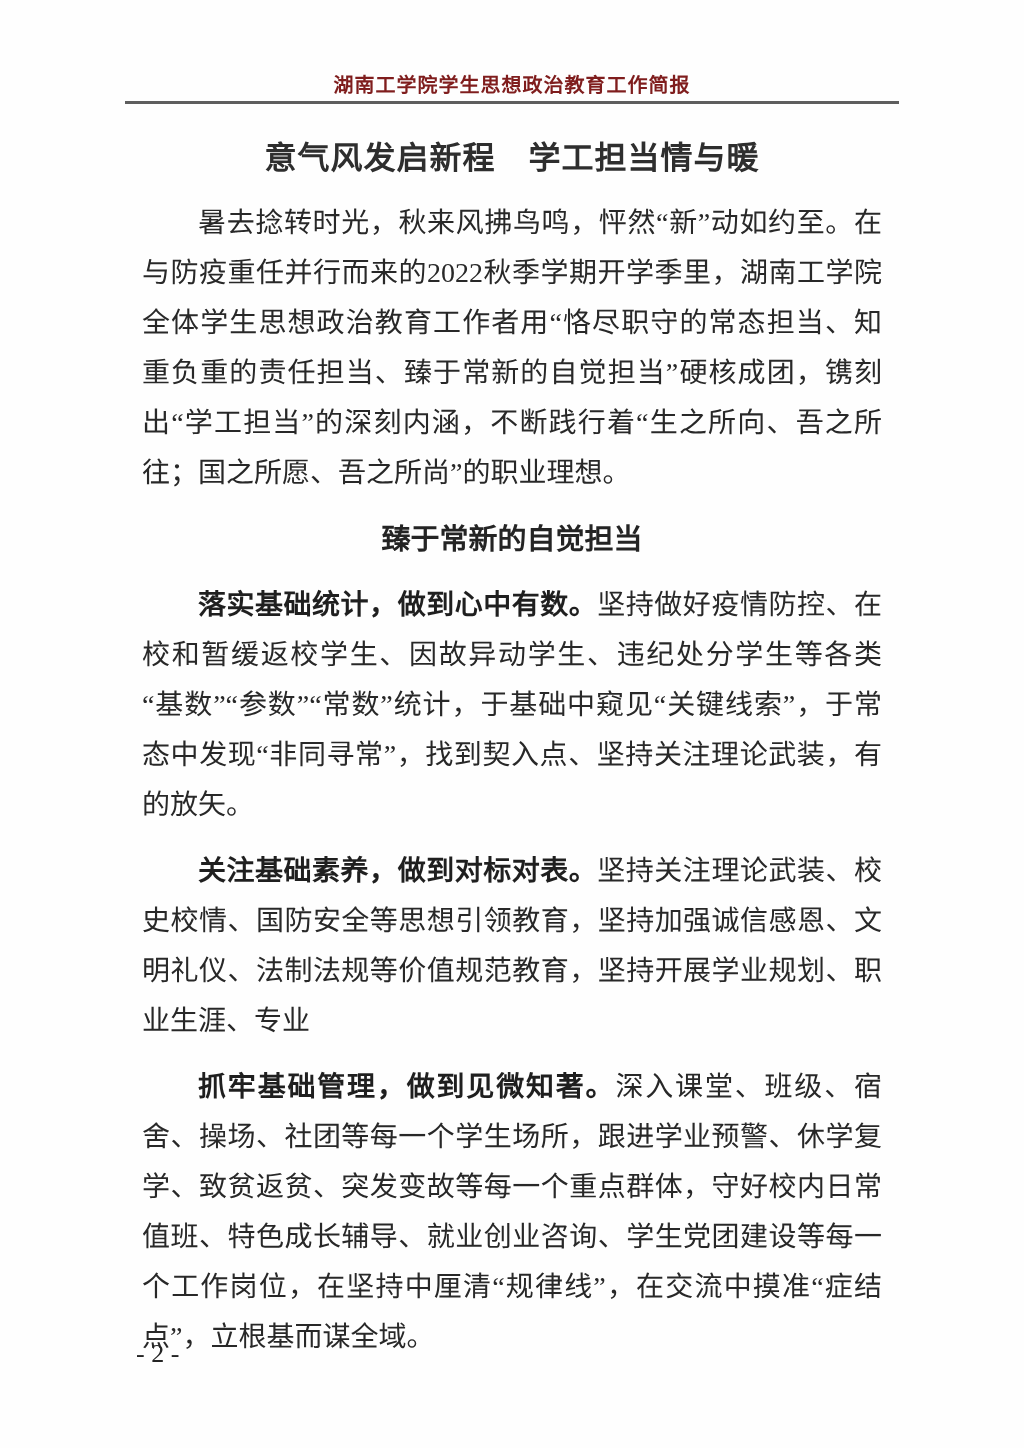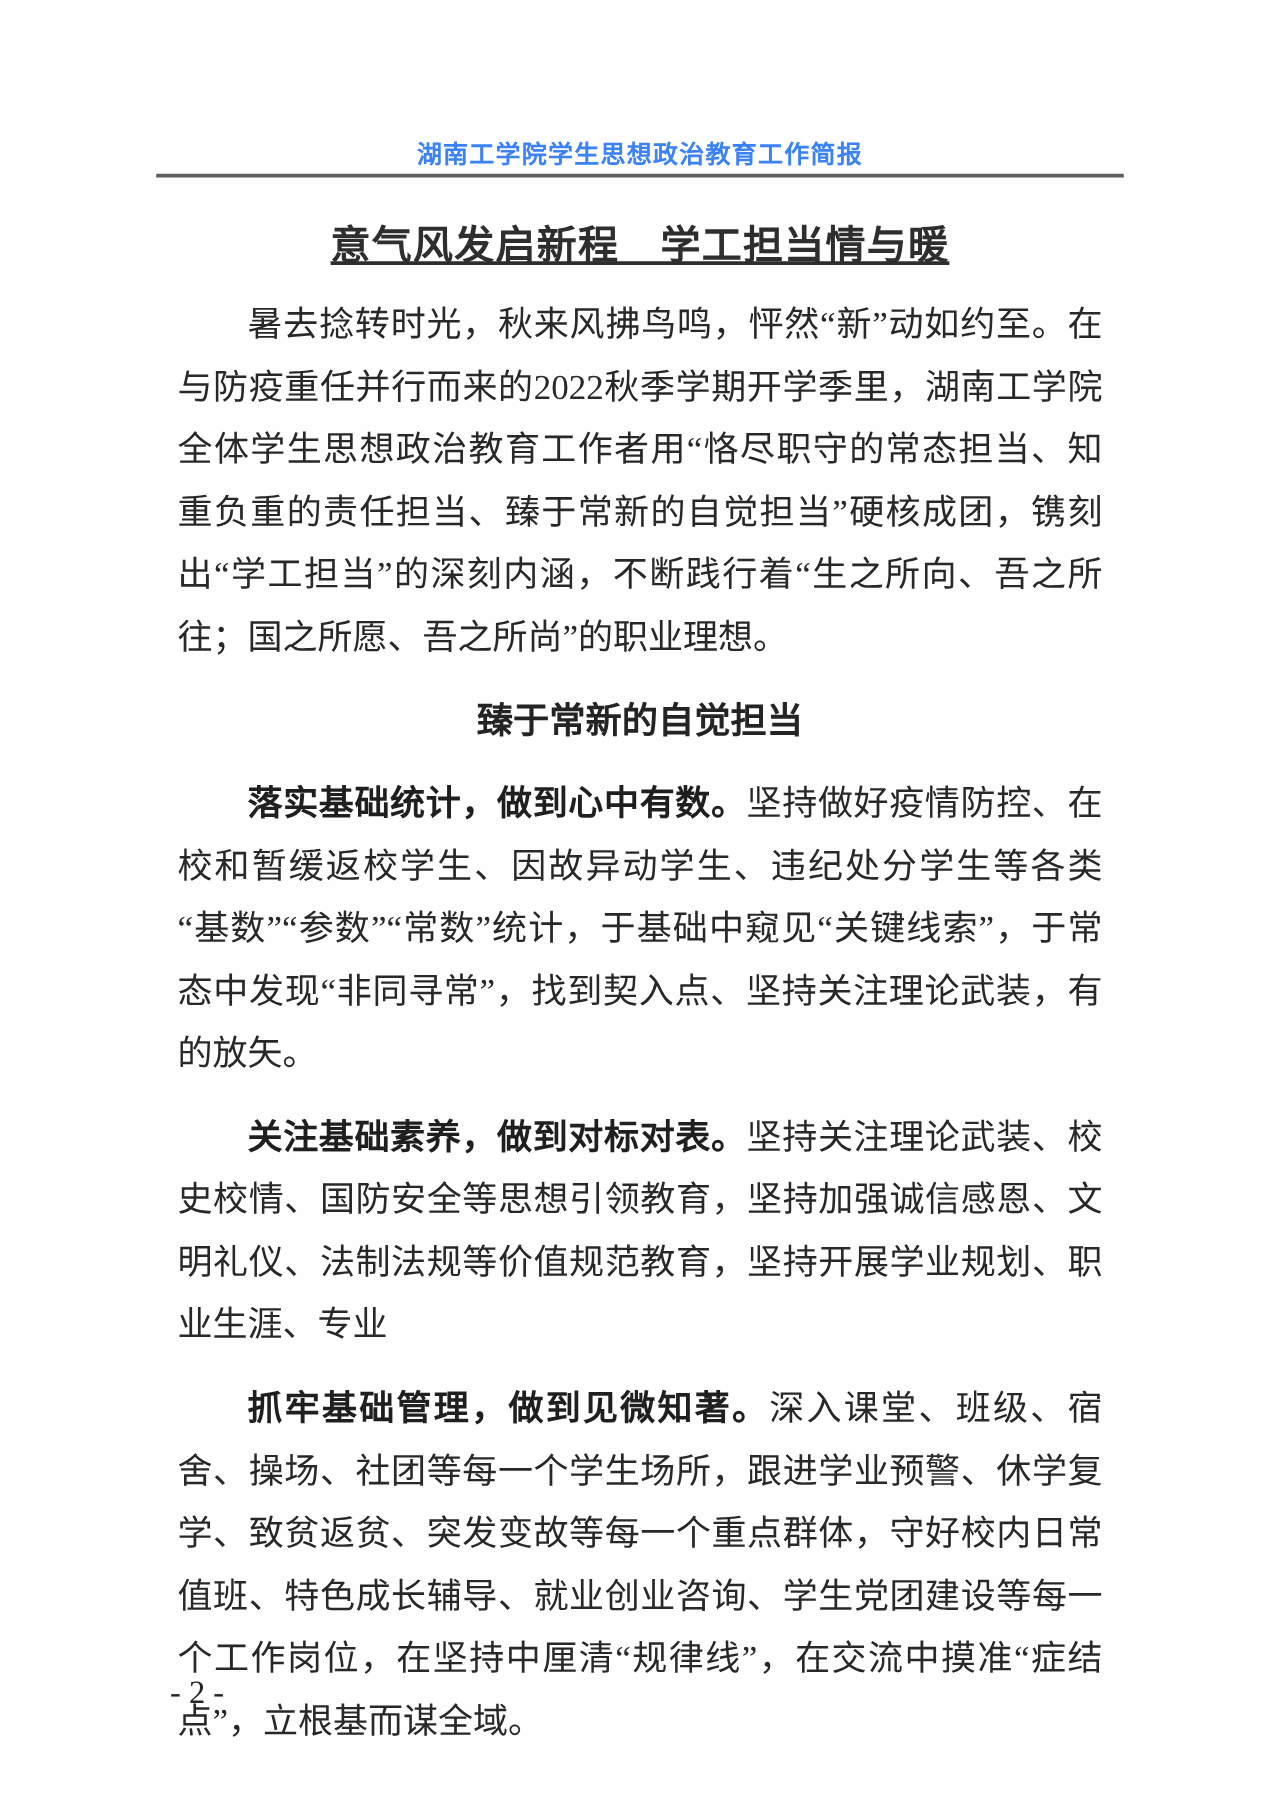--- a/index.html
+++ b/index.html
@@ -12,46 +12,45 @@
     position: relative;
     width: 1024px;
     height: 1448px;
     margin: 0 auto;
     background: #fefefe;
     color: #262626;
     font-family: "Liberation Serif", "DejaVu Serif", serif;
     overflow: hidden;
   }
   .masthead {
-    padding-top: 110px;
+    padding-top: 72px;
     text-align: center;
     font-family: "DejaVu Sans", "Liberation Sans", sans-serif;
     font-weight: bold;
     font-size: 20px;
     line-height: 26px;
-    color: #3b82f6;
+    color: #7f1d1d;
     letter-spacing: 1px;
   }
   .masthead-rule {
     width: 774px;
     margin: 3px auto 0;
     border: none;
     border-top: 3px solid #5e5e5e;
     height: 0;
   }
   .article-title {
     margin: 32px 0 0;
     text-align: center;
     font-family: "DejaVu Sans", "Liberation Sans", sans-serif;
     font-weight: bold;
     font-size: 32px;
     line-height: 44px;
     color: #2e2e2e;
     letter-spacing: 1px;
-    text-decoration: underline;
   }
   .article-body {
     width: 772px;
     margin: 18px auto 0;
     font-size: 28px;
     line-height: 50px;
     text-align: justify;
     color: #282828;
   }
   .para {
@@ -65,21 +64,21 @@
     margin: 0;
     text-align: center;
     text-indent: 0;
     font-family: "Liberation Serif", "DejaVu Serif", serif;
     font-weight: bold;
     font-size: 29px;
     line-height: 50px;
     color: #242424;
   }
   .lead {
-    font-family: Liberation Sans, sans-serif;
+    font-family: Liberation Serif, serif;
     font-weight: bold;
     color: #1f1f1f;
   }
   .page-number {
     position: absolute;
     left: 136px;
     top: 1338px;
     font-family: "Liberation Serif", "DejaVu Serif", serif;
     font-size: 26px;
     line-height: 32px;

